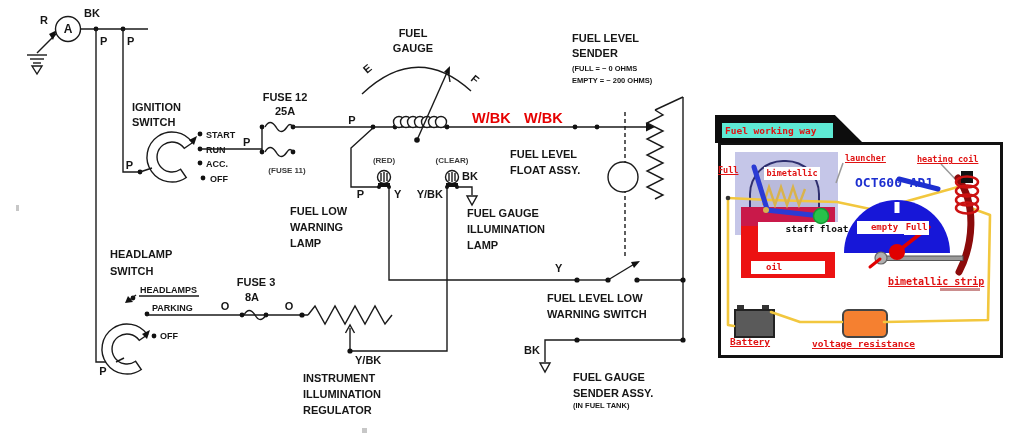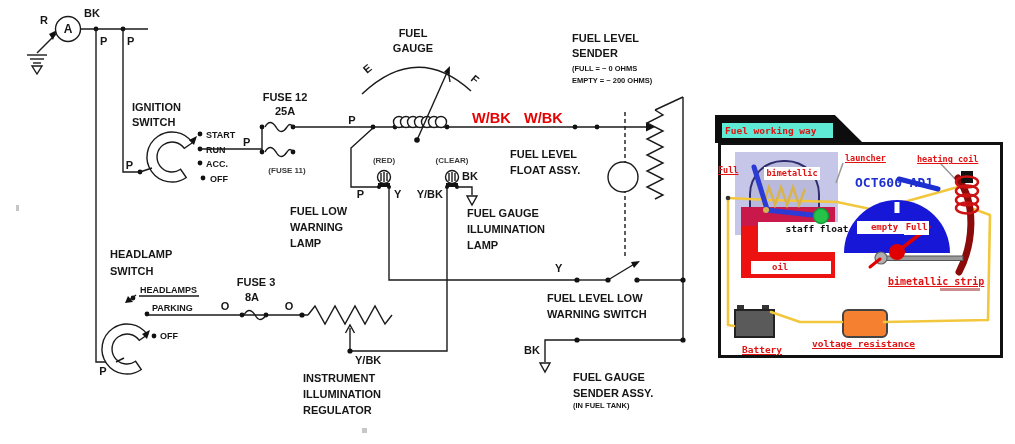--- a/index.html
+++ b/index.html
@@ -19,21 +19,21 @@
   #inset{position:absolute;left:715px;top:110px;width:300px;height:260px;font-family:"DejaVu Sans Mono",monospace;}
   #inset .abs{position:absolute;}
   .tab{left:0;top:5px;width:148px;height:28px;background:#0d0d0d;clip-path:polygon(0 0,81% 0,100% 100%,0 100%);z-index:5;}
   .titlebar{left:7px;top:13px;width:108px;height:15px;background:#5eead4;color:#e01212;font-size:9.5px;font-weight:bold;line-height:15px;padding-left:3px;z-index:6;}
   .frame{left:3px;top:32px;width:279px;height:210px;background:#fff;border:3px solid #111;z-index:1;}
   .housing{left:20px;top:42px;width:103px;height:83px;background:#c5c6e8;z-index:2;}
   .dome{left:34px;top:50px;width:67px;height:50px;background:#b9badb;border:2px solid #2e2e6e;border-bottom:none;border-radius:34px 34px 0 0;z-index:2;}
   .whitebar{background:#fff;color:#e01212;font-weight:bold;text-align:center;z-index:2;}
   .res-bar{left:49px;top:57px;width:56px;height:13px;font-size:8.5px;line-height:13px;}
   .staff-bar{left:43px;top:112px;width:80px;height:30px;font-size:9.5px;line-height:14px;color:#111;padding-left:19px;}
-  .oil-bar{left:36px;top:151px;width:59px;height:13px;font-size:9px;line-height:13px;text-align:left;padding-left:21px;}
+  .oil-bar{left:36px;top:151px;width:59px;height:13px;font-size:9px;line-height:13px;text-align:left;padding-left:15px;}
   .crimson{left:26px;top:97px;width:94px;height:19px;background:#c9194a;z-index:2;}
   .tank{left:26px;top:116px;width:94px;height:52px;background:#ec1212;z-index:2;}
   .battery{left:19px;top:199px;width:37px;height:25px;background:#5a5a5a;border:2px solid #222;z-index:2;}
   .term{width:7px;height:5px;background:#333;z-index:2;}
   .stab{left:127px;top:199px;width:42px;height:25px;background:#f58030;border:2px solid #444;border-radius:6px;z-index:2;}
   #insvg{position:absolute;left:0;top:0;z-index:3;}
   .rlab{color:#e01212;font-size:8.5px;font-weight:bold;z-index:4;white-space:nowrap;text-decoration:underline;}
   .blab{color:#1d2fd0;font-size:13px;font-weight:bold;z-index:4;white-space:nowrap;}
   .fineprint{left:225px;top:178px;width:40px;height:3px;background:rgba(160,50,50,.55);z-index:4;}
   .speck{position:absolute;background:#999;opacity:.55;}
@@ -311,17 +311,17 @@
     </svg>
 
     <div class="abs rlab" style="left:3px;top:55px;">Full</div>
     <div class="abs rlab" style="left:130px;top:43px;">launcher</div>
     <div class="abs blab" style="left:140px;top:65px;">OCT600 AD1</div>
     <div class="abs rlab" style="left:202px;top:44px;">heating coil</div>
     <div class="abs whitebar" style="left:142px;top:111px;width:55px;height:13px;font-size:9px;line-height:13px;z-index:4;">empty</div>
     <div class="abs whitebar" style="left:189px;top:111px;width:25px;height:14px;font-size:9px;line-height:13px;z-index:4;">Full</div>
     <div class="abs rlab" style="left:173px;top:166px;font-size:10px;">bimetallic strip</div>
     <div class="abs fineprint"></div>
-    <div class="abs rlab" style="left:15px;top:234px;font-size:9.5px;margin-left:12px;">Battery</div>
+    <div class="abs rlab" style="left:15px;top:226px;font-size:9.5px;">Battery</div>
     <div class="abs rlab" style="left:97px;top:228px;font-size:9.5px;">voltage resistance</div>
   </div>
 
 </div>
 
 </body></html>

